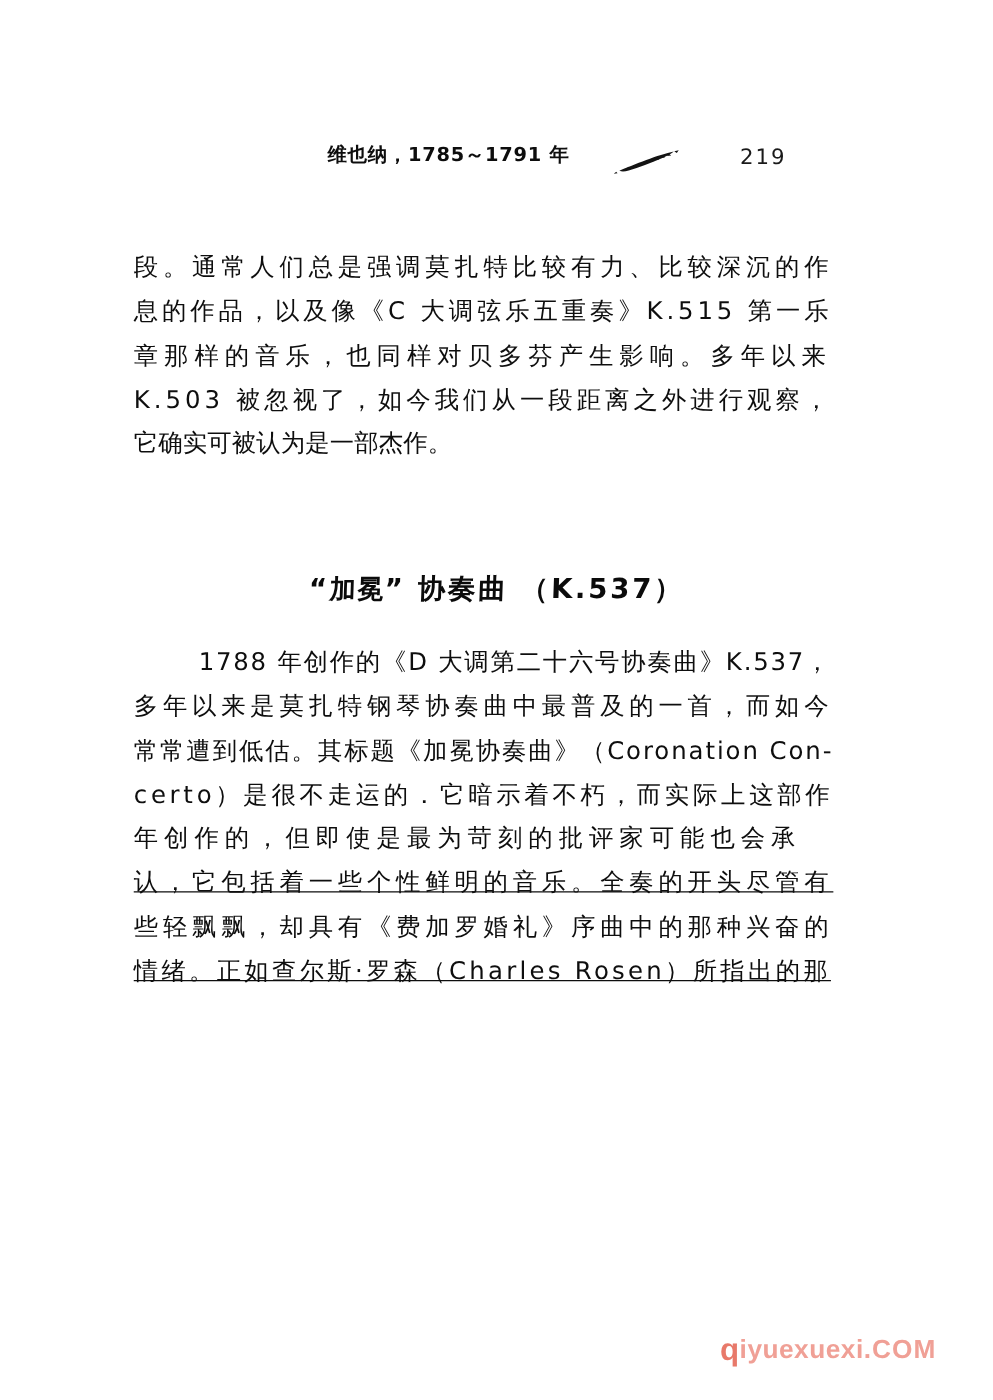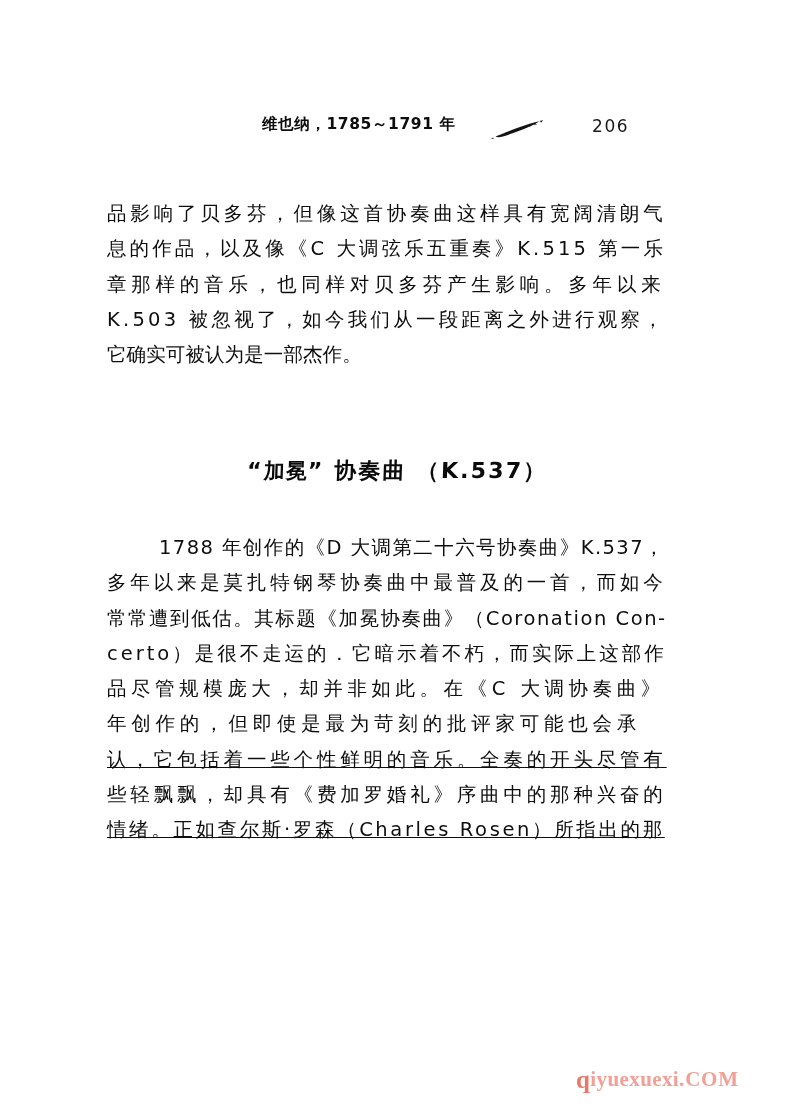--- a/index.html
+++ b/index.html
@@ -117,35 +117,35 @@
   .section-heading .h-kana {
     font-size: 21px;
     letter-spacing: 1px;
     font-weight: bold;
   }
 
   
   .body-block-2 {
     position: absolute;
     left: 107px;
-    top: 530px;
+    top: 512px;
     width: 560px;
   }
 
   .indent {
     display: inline-block;
     width: 52px;
   }
 
   
   .watermark {
     position: absolute;
     left: 576px;
     top: 1066px;
-    font-family: Liberation Serif, serif;
+    font-family: Liberation Sans, sans-serif;
     font-size: 21px;
     font-weight: bold;
     letter-spacing: 0.4px;
     white-space: nowrap;
     user-select: none;
   }
 
   .wm-q {
     color: #e8796a;
     font-size: 25px;
@@ -176,30 +176,30 @@
         <path d="M23.2 12.6 L24.8 10.5 L26.6 12.1 Z"></path>
         <path d="M27.8 11.1 L29.4 9 L31.2 10.6 Z"></path>
         <path d="M32.4 9.5 L34 7.4 L35.8 9 Z"></path>
         <path d="M37 8 L38.6 5.9 L40.4 7.5 Z"></path>
         <path d="M41.6 6.4 L43.2 4.4 L45 6 Z"></path>
         <path d="M46.4 4.8 L48.2 2.9 L50 4.4 Z"></path>
         <path d="M52.4 1 L56 0.2 L54.4 2.4 Z"></path>
       </g>
     </svg>
 
-    <div class="rh-page-number">206</div>
+    <div class="rh-page-number">219</div>
   </div>
 
   <div class="body-block">
     <div class="para">
 
-
-      <span class="ln just">
-        <span style="letter-spacing: 3.82px;">品影响了贝多芬，但像这首协奏曲这样具有宽阔清朗气</span>
-      </span>
+      <span class="ln just">
+        <span style="letter-spacing: 3.82px;">段。通常人们总是强调莫扎特比较有力、比较深沉的作</span>
+      </span>
+
 
       <span class="ln just">
         <span style="letter-spacing: 3.1px;">息的作品，以及像《C 大调弦乐五重奏》K.515 第一乐</span>
       </span>
 
       <span class="ln just">
         <span style="letter-spacing: 4.78px;">章那样的音乐，也同样对贝多芬产生影响。多年以来</span>
       </span>
 
       <span class="ln just">
@@ -233,23 +233,20 @@
       </span>
 
       <span class="ln just">
         <span style="letter-spacing: 1.54px;">常常遭到低估。其标题《加冕协奏曲》（Coronation Con-</span>
       </span>
 
       <span class="ln just">
         <span style="letter-spacing: 2.98px;">certo）是很不走运的．它暗示着不朽，而实际上这部作</span>
       </span>
 
-      <span class="ln just">
-        <span style="letter-spacing: 4.54px;">品尽管规模庞大，却并非如此。在《C 大调协奏曲》</span>
-      </span>
 
 
       <span class="ln just">
         <span style="letter-spacing: 4.78px;">年创作的，但即使是最为苛刻的批评家可能也会承</span>
       </span>
 
       <span class="ln just">
         <span style="letter-spacing: 3.82px; text-decoration: underline;">认，它包括着一些个性鲜明的音乐。全奏的开头尽管有</span>
       </span>
 

